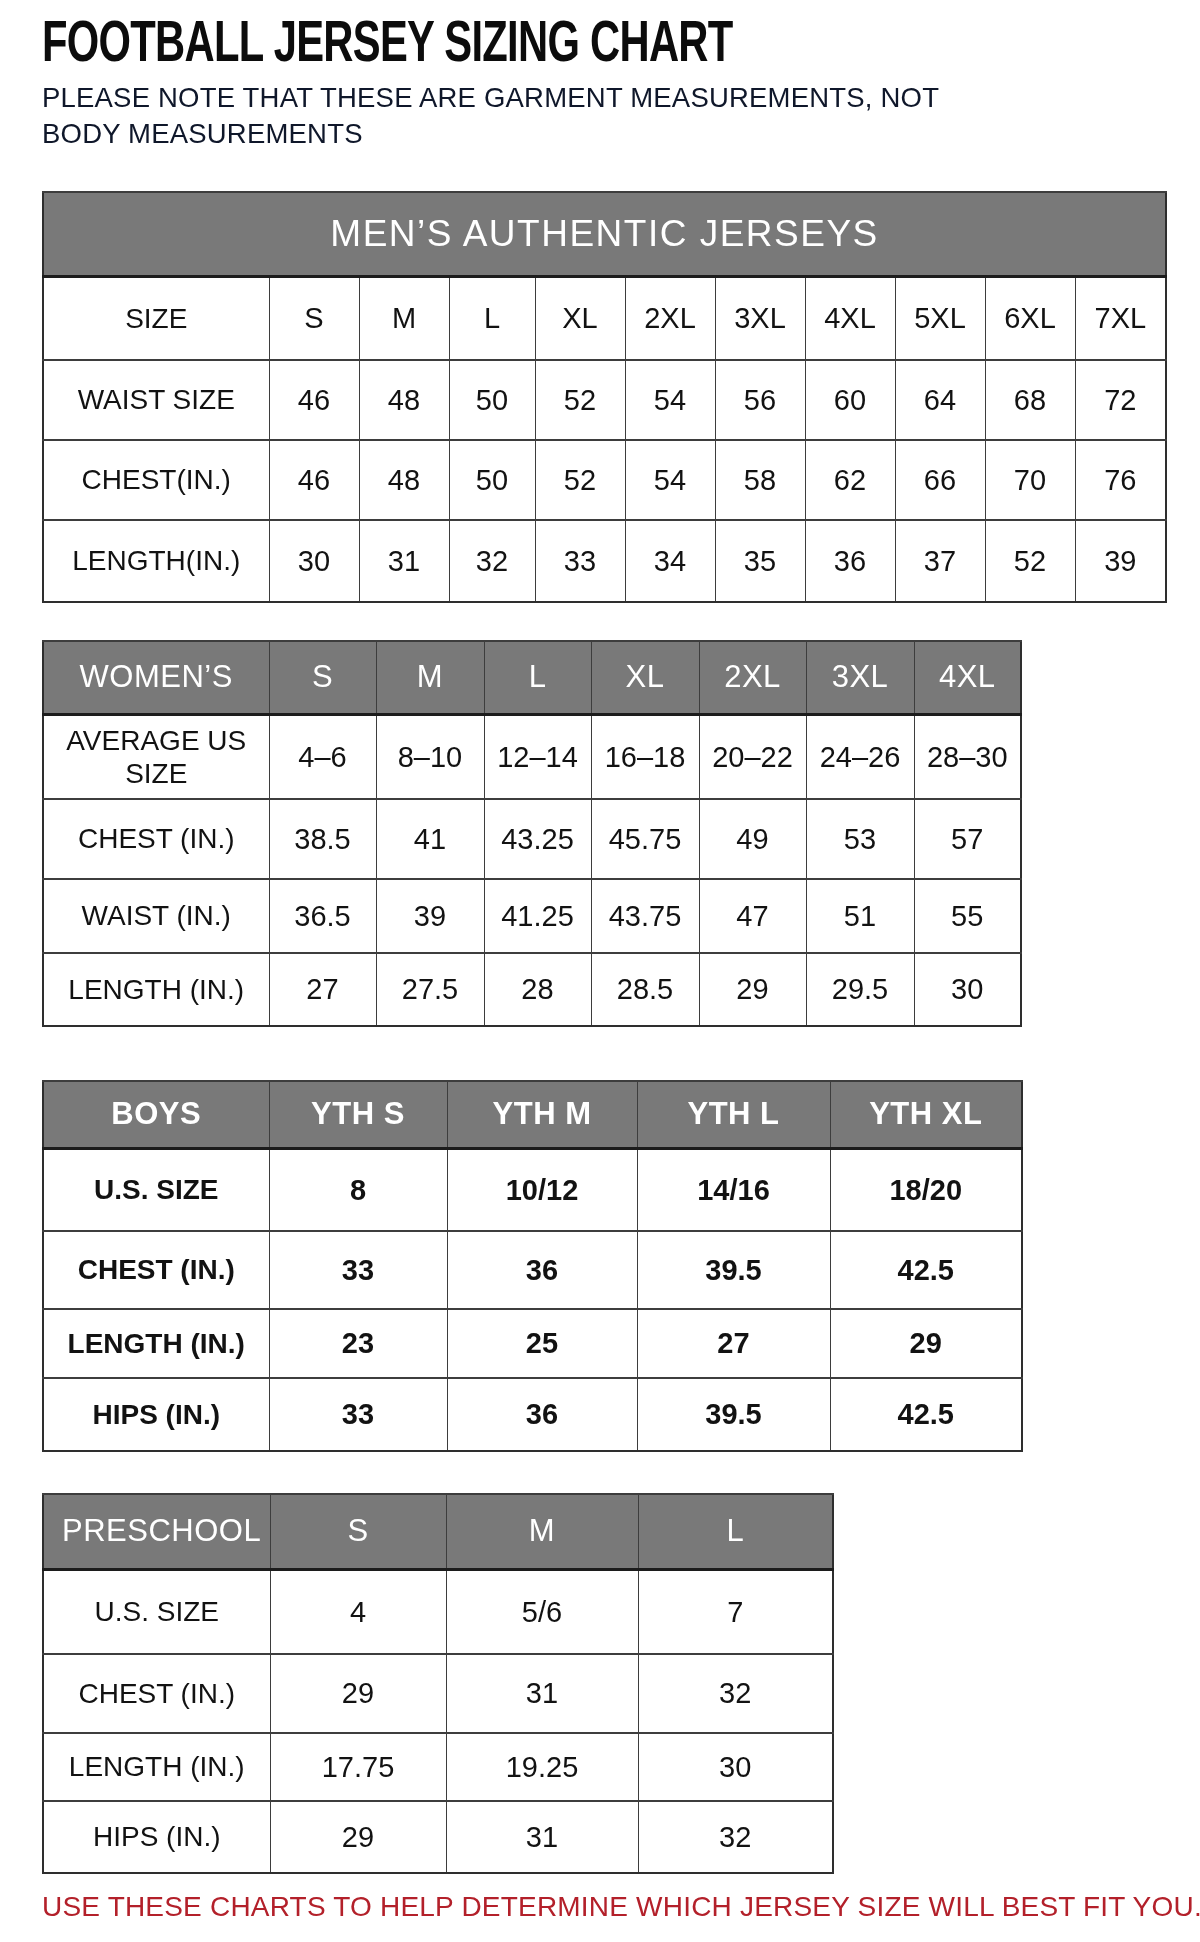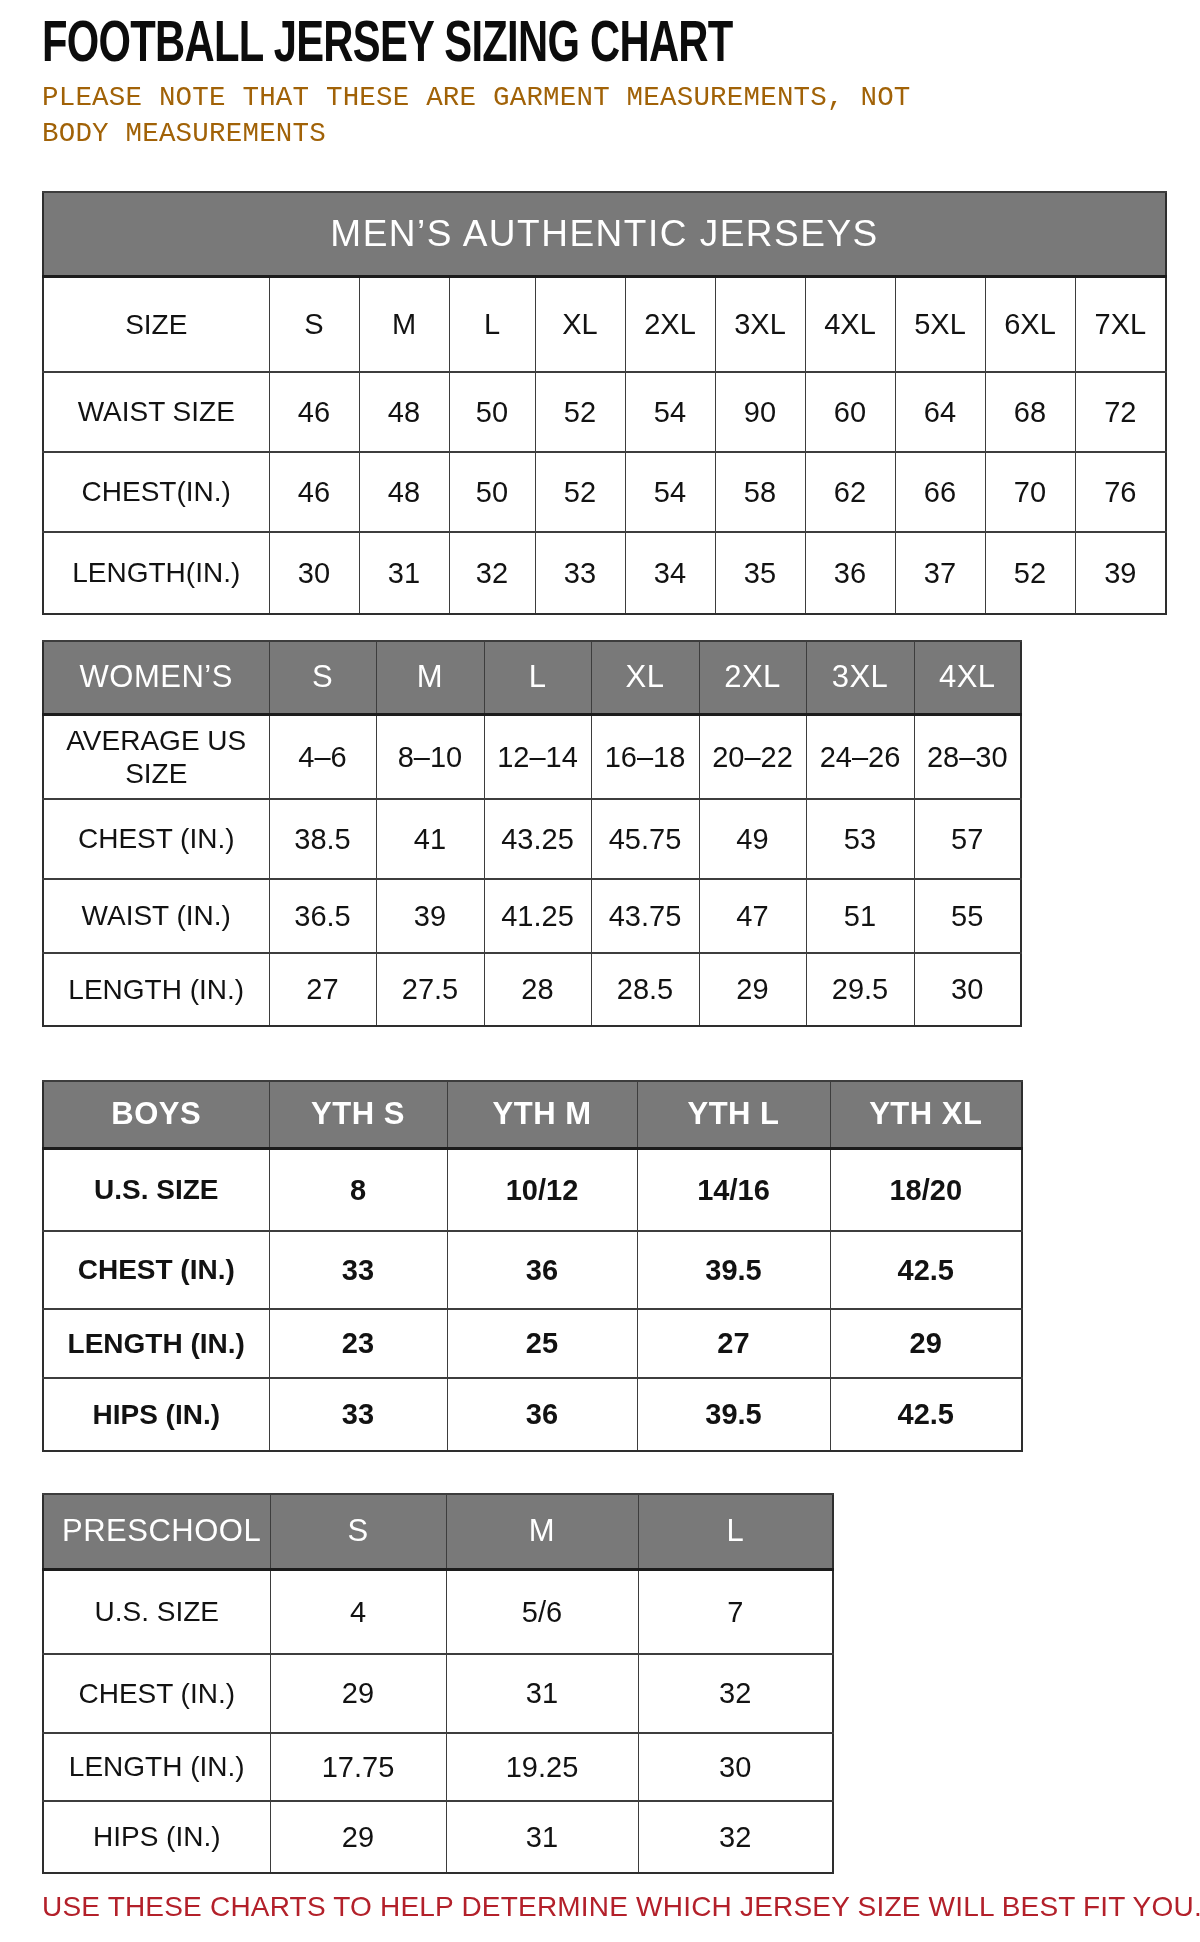--- a/index.html
+++ b/index.html
@@ -37,61 +37,61 @@
   table.sizing td.banner{font-size:37px;letter-spacing:1.5px;margin-top:28px;}
   #mens-table{left:42px;top:191px;width:1123px;}
   #womens-table{left:42px;top:640px;width:978px;}
   #boys-table{left:42px;top:1080px;width:979px;font-weight:bold;}
   #preschool-table{left:42px;top:1493px;width:790px;}
 </style>
 </head>
 <body>
 
 <div class="title">FOOTBALL JERSEY SIZING CHART</div>
-<div class="note" style="color: #a16207; font-family: Liberation Mono, monospace;">PLEASE NOTE THAT THESE ARE GARMENT MEASUREMENTS, NOT BODY MEASUREMENTS</div>
+<div class="note" style="color: #0f172a;">PLEASE NOTE THAT THESE ARE GARMENT MEASUREMENTS, NOT BODY MEASUREMENTS</div>
 
 <table class="sizing" id="mens-table">
   <colgroup>
     <col style="width:226px">
       <col style="width:90px">
       <col style="width:90px">
       <col style="width:86px">
       <col style="width:90px">
       <col style="width:90px">
       <col style="width:90px">
       <col style="width:90px">
       <col style="width:90px">
       <col style="width:90px">
       <col style="width:91px">
   </colgroup>
   <tbody>
       <tr style="height:84px">
     <td class="gray banner" colspan="11" style="background: rgb(121, 121, 121);">MEN’S AUTHENTIC JERSEYS</td>
   </tr>
-  <tr style="height:96px">
+  <tr style="height:84px">
     <td class="lbl">SIZE</td>
     <td>S</td>
     <td>M</td>
     <td>L</td>
     <td>XL</td>
     <td>2XL</td>
     <td>3XL</td>
     <td>4XL</td>
     <td>5XL</td>
     <td>6XL</td>
     <td>7XL</td>
   </tr>
   <tr style="height:80px">
     <td class="lbl">WAIST SIZE</td>
     <td>46</td>
     <td>48</td>
     <td>50</td>
     <td>52</td>
     <td>54</td>
-    <td>90</td>
+    <td>56</td>
     <td>60</td>
     <td>64</td>
     <td>68</td>
     <td>72</td>
   </tr>
   <tr style="height:80px">
     <td class="lbl">CHEST(IN.)</td>
     <td>46</td>
     <td>48</td>
     <td>50</td>

